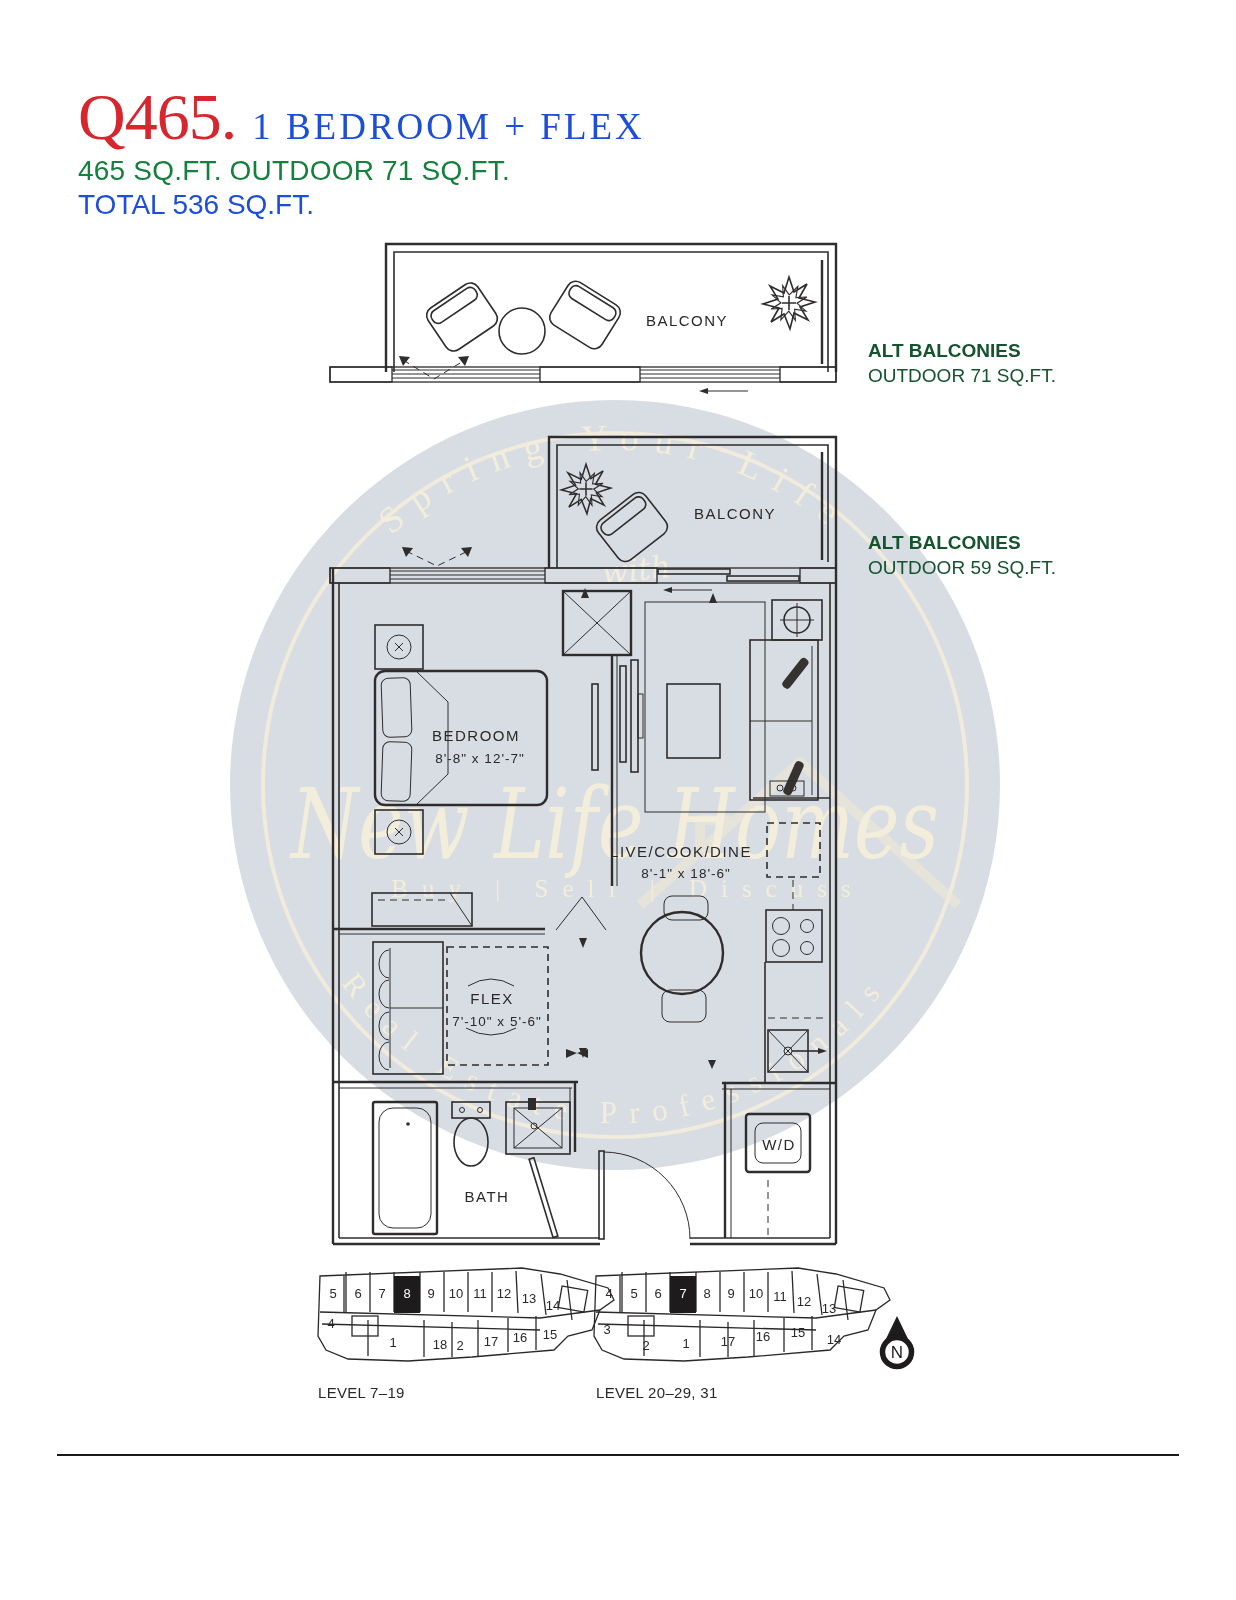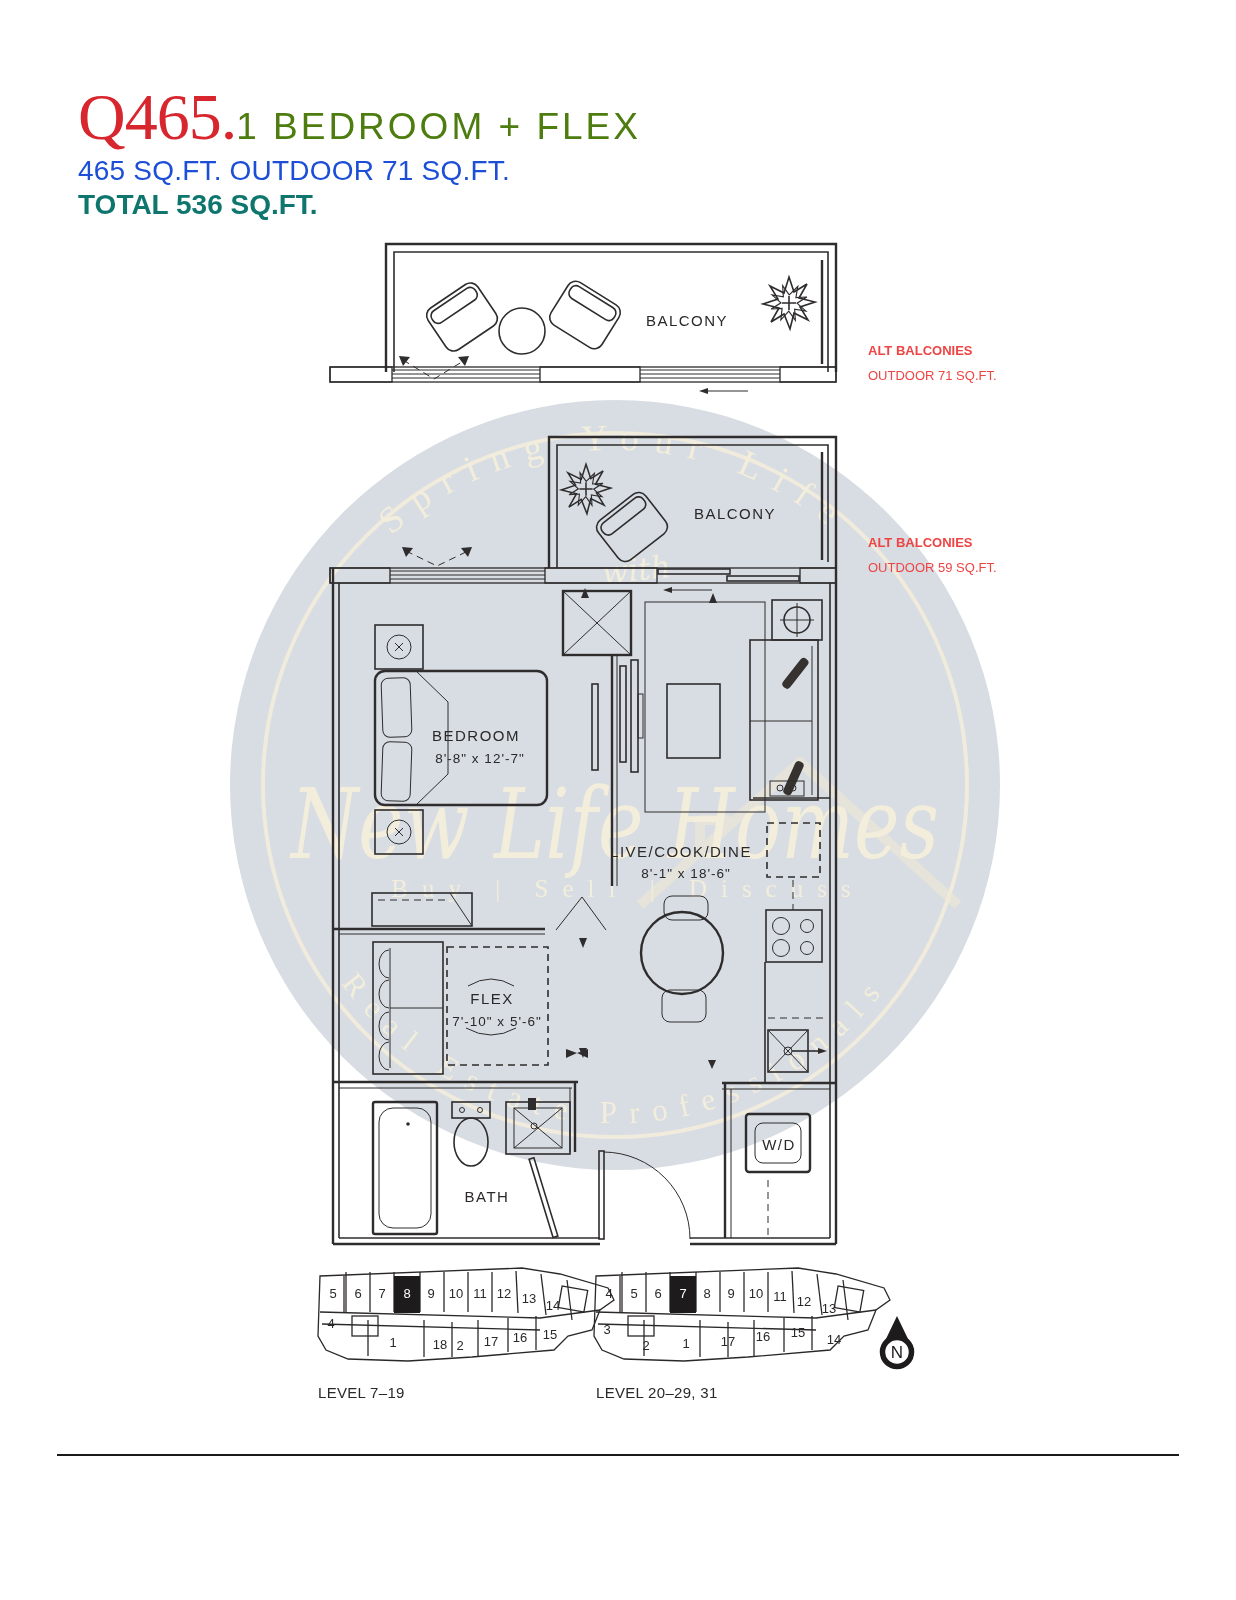--- a/index.html
+++ b/index.html
@@ -3,26 +3,26 @@
 <meta charset="utf-8">
 <style>
   html,body{margin:0;padding:0;background:#ffffff;}
   .page{position:relative;width:1236px;height:1600px;background:#ffffff;overflow:hidden;
         font-family:"Liberation Sans",sans-serif;color:#231f20;}
   .plan-svg{position:absolute;left:0;top:0;width:1236px;height:1600px;}
 
   
   .title-row{position:absolute;left:78px;top:84px;display:flex;align-items:baseline;}
   .title-code{font-family:"Liberation Serif",serif;font-size:66px;line-height:66px;color:#d8262e;letter-spacing:-1px;text-align:center;}
-  .title-type{font-family:Liberation Sans, sans-serif;font-size:37px;color:#4d7c0f;letter-spacing:3px;}
-  .area-line{position:absolute;left:78px;top:155px;font-size:28px;letter-spacing:0.2px;color:#1d4ed8;}
-  .total-line{position:absolute;left:78px;top:189px;font-size:28px;font-weight:bold;color:#0f766e;}
+  .title-type{font-family:Liberation Serif, serif;font-size:37px;color:#1d4ed8;letter-spacing:3px;margin-left:16px;}
+  .area-line{position:absolute;left:78px;top:155px;font-size:28px;letter-spacing:0.2px;color:#15803d;}
+  .total-line{position:absolute;left:78px;top:189px;font-size:28px;font-weight:normal;color:#1d4ed8;}
 
   
-  .alt-block{position:absolute;width:260px;font-size:13px;line-height:25px;color:#ef4444;}
+  .alt-block{position:absolute;width:260px;font-size:19px;line-height:25px;color:#14532d;}
   .alt-block .t{font-weight:bold;}
   #alt1{left:868px;top:338px;}
   #alt2{left:868px;top:530px;}
 
   
   .rule{position:absolute;left:57px;top:1454px;width:1122px;height:2.4px;background:#1b191a;}
   .disclaimer{position:absolute;left:57px;top:1497px;width:1130px;font-size:11.5px;line-height:14px;color:#464243;}
   .disclaimer .l1{font-weight:bold;color:#322e2f;}
 
   

